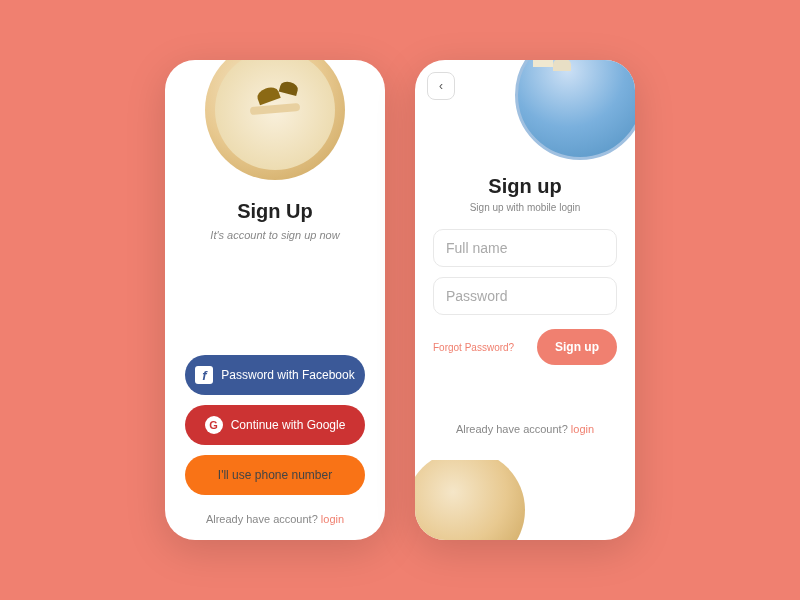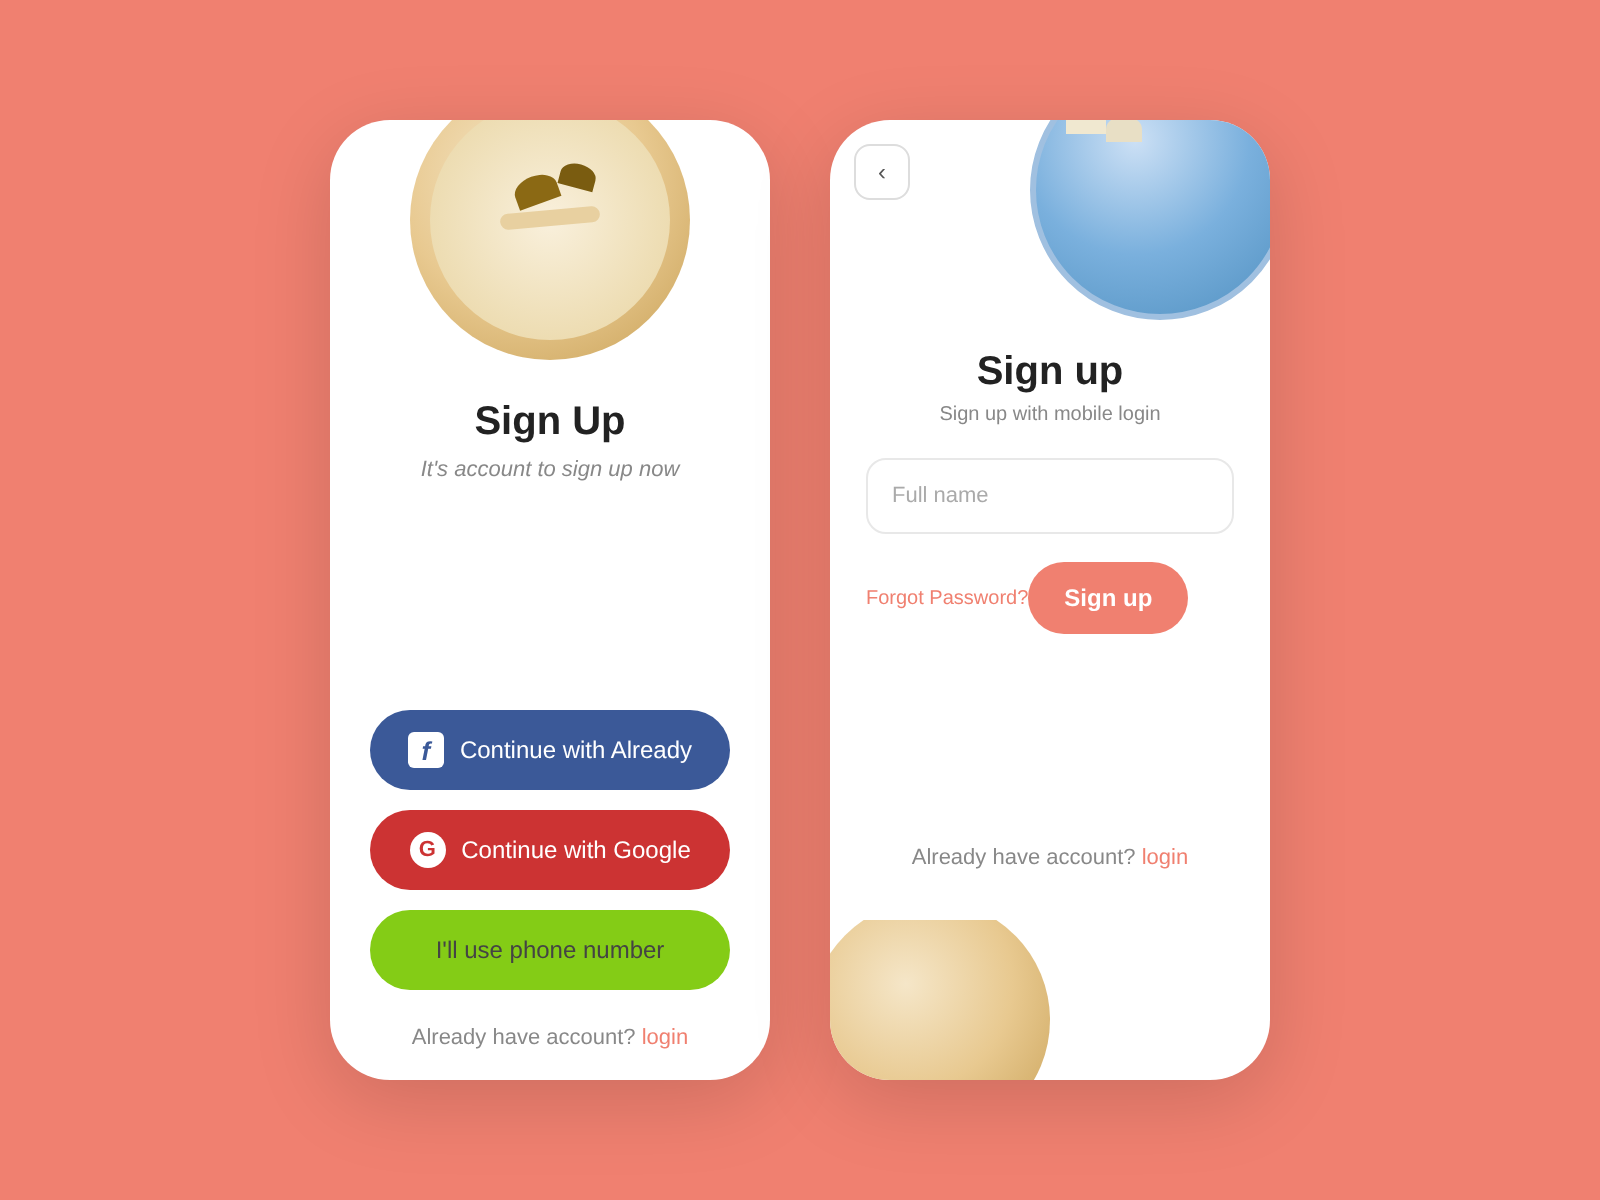--- a/index.html
+++ b/index.html
@@ -116,21 +116,21 @@
       display: flex;
       align-items: center;
       justify-content: center;
       gap: 8px;
       margin-bottom: 10px;
     }
 
     .btn-phone {
       width: 100%;
       height: 40px;
-      background: #84cc16;
+      background: #f97316;
       border: none;
       border-radius: 20px;
       color: #444;
       font-size: 12px;
       font-weight: 500;
       cursor: pointer;
       display: flex;
       align-items: center;
       justify-content: center;
       margin-bottom: 18px;
@@ -247,34 +247,35 @@
       text-align: center;
       margin-bottom: 16px;
     }
 
     .input-field {
       width: 100%;
       height: 38px;
       border: 1.5px solid #e8e8e8;
       border-radius: 10px;
       padding: 0 12px;
-      font-size: 11px;
+      font-size: 14px;
       color: #555;
       outline: none;
       margin-bottom: 10px;
       background: white;
     }
 
     .input-field::placeholder {
       color: #aaa;
     }
 
     .form-actions {
       display: flex;
       align-items: center;
+      justify-content: space-between;
       margin-top: 4px;
       margin-bottom: 16px;
     }
 
     .forgot-password {
       font-size: 10px;
       color: #F08070;
       cursor: pointer;
       text-decoration: none;
     }
@@ -380,21 +381,21 @@
   </div>
 
   <div class="card-content">
     <h1 class="card-title">Sign Up</h1>
     <p class="card-subtitle">It's account to sign up now</p>
 
     <div class="spacer"></div>
 
     <button class="btn-facebook">
       <span class="fb-icon">f</span>
-      <span>Continue with Already</span>
+      <span>Password with Facebook</span>
     </button>
 
     <button class="btn-google">
       <span class="g-icon">G</span>
       <span>Continue with Google</span>
     </button>
 
     <button class="btn-phone">
       <span>I'll use phone number</span>
     </button>
@@ -419,20 +420,21 @@
     </div>
   </div>
 
   <div class="form-content">
     <h1 class="form-title">Sign up</h1>
     <p class="form-subtitle">Sign up with mobile login</p>
 
     <input class="input-field" type="text" placeholder="Full name" style="">
 
 
+    <input class="input-field" type="password" placeholder="Password" style="">
 
     <div class="form-actions">
       <a href="#" class="forgot-password">Forgot Password?</a>
       <button class="btn-signup">Sign up</button>
     </div>
 
     <div class="spacer"></div>
 
     <p class="already-account">
       <span>Already have account?</span>&nbsp;<a href="#" class="login-link">login</a>

